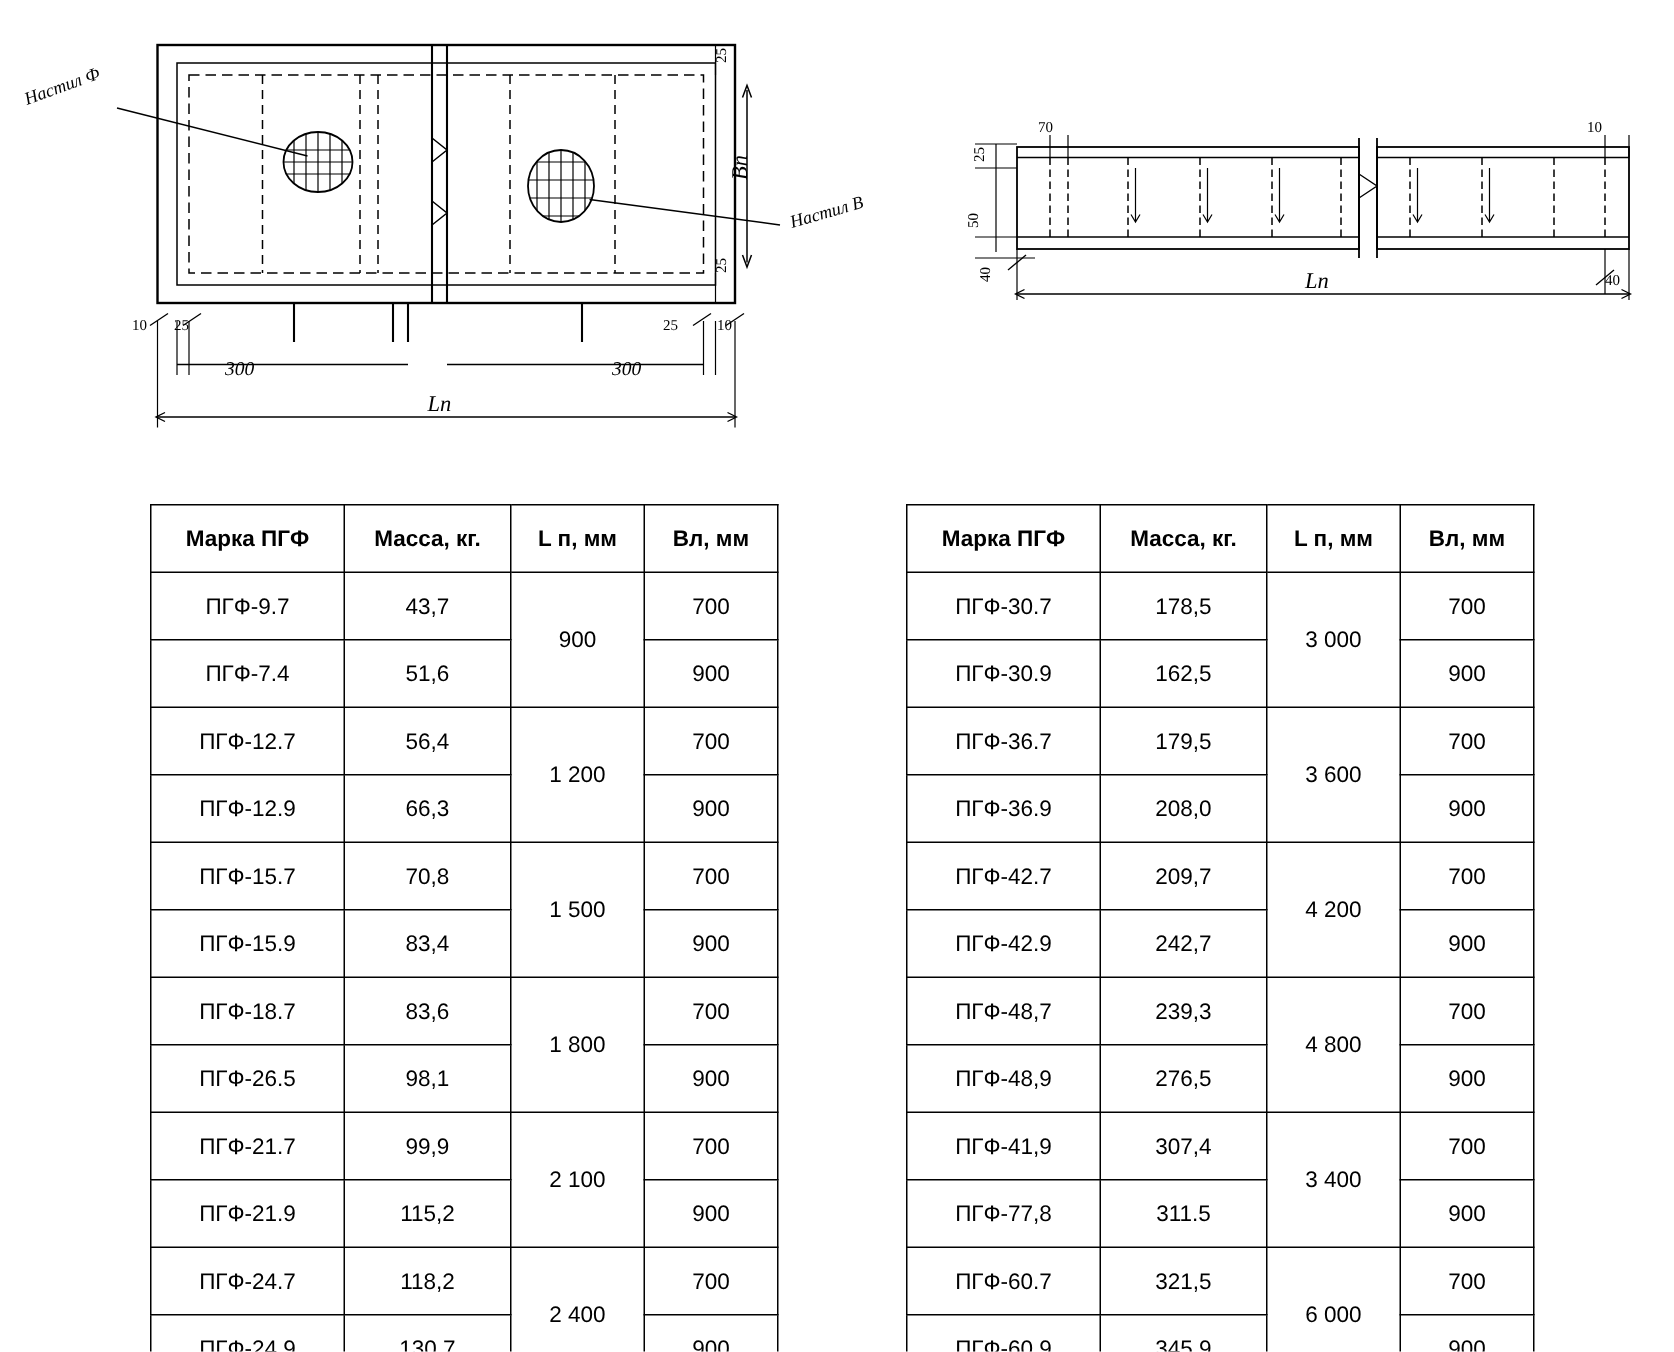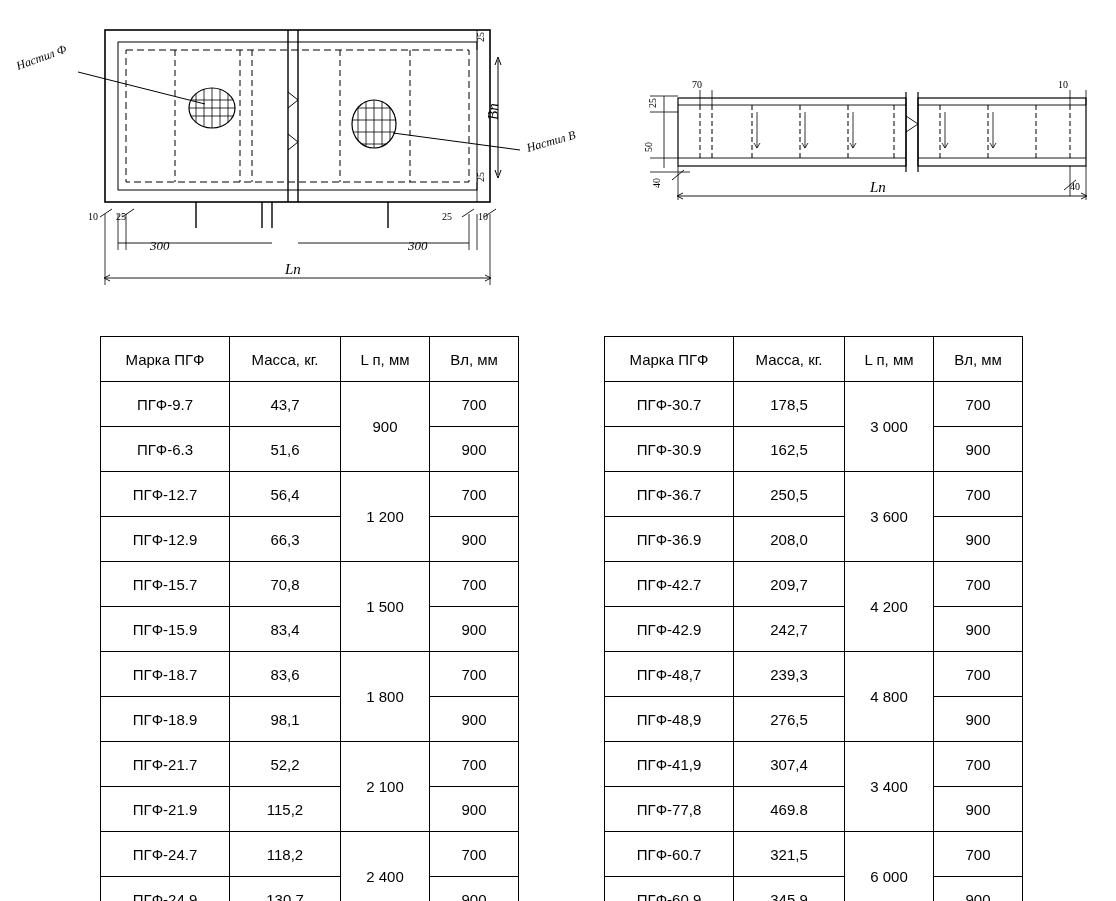--- a/index.html
+++ b/index.html
@@ -21,21 +21,21 @@
   }
   table.spec th, table.spec td{
     border:1px solid #000;
     text-align:center;
     vertical-align:middle;
     padding:0;
     height:44px;
     font-weight:normal;
     white-space:nowrap;
   }
-  table.spec th{font-weight:normal;}
+  table.spec th{font-weight:bold;}
   .c-mark{width:128px;}
   .c-mass{width:110px;}
   .c-lp{width:88px;}
   .c-vl{width:88px;}
 
   #table-left{left:100px;top:0;}
   #table-right{left:604px;top:0;}
   svg text{font-family:"Liberation Serif", serif;}
 </style>
 </head>
@@ -222,21 +222,21 @@
       </tr>
     </thead>
     <tbody>
         <tr>
           <td class="c-mark">ПГФ-9.7</td>
           <td class="c-mass">43,7</td>
           <td class="c-lp" rowspan="2">900</td>
           <td class="c-vl">700</td>
         </tr>
         <tr>
-          <td class="c-mark">ПГФ-6.3</td>
+          <td class="c-mark">ПГФ-7.4</td>
           <td class="c-mass">51,6</td>
           <td class="c-vl">900</td>
         </tr>
         <tr>
           <td class="c-mark">ПГФ-12.7</td>
           <td class="c-mass">56,4</td>
           <td class="c-lp" rowspan="2">1 200</td>
           <td class="c-vl">700</td>
         </tr>
         <tr>
@@ -255,27 +255,27 @@
           <td class="c-mass">83,4</td>
           <td class="c-vl">900</td>
         </tr>
         <tr>
           <td class="c-mark">ПГФ-18.7</td>
           <td class="c-mass">83,6</td>
           <td class="c-lp" rowspan="2">1 800</td>
           <td class="c-vl">700</td>
         </tr>
         <tr>
-          <td class="c-mark">ПГФ-18.9</td>
+          <td class="c-mark">ПГФ-26.5</td>
           <td class="c-mass">98,1</td>
           <td class="c-vl">900</td>
         </tr>
         <tr>
           <td class="c-mark">ПГФ-21.7</td>
-          <td class="c-mass">52,2</td>
+          <td class="c-mass">99,9</td>
           <td class="c-lp" rowspan="2">2 100</td>
           <td class="c-vl">700</td>
         </tr>
         <tr>
           <td class="c-mark">ПГФ-21.9</td>
           <td class="c-mass">115,2</td>
           <td class="c-vl">900</td>
         </tr>
         <tr>
           <td class="c-mark">ПГФ-24.7</td>
@@ -307,21 +307,21 @@
           <td class="c-lp" rowspan="2">3 000</td>
           <td class="c-vl">700</td>
         </tr>
         <tr>
           <td class="c-mark">ПГФ-30.9</td>
           <td class="c-mass">162,5</td>
           <td class="c-vl">900</td>
         </tr>
         <tr>
           <td class="c-mark">ПГФ-36.7</td>
-          <td class="c-mass">250,5</td>
+          <td class="c-mass">179,5</td>
           <td class="c-lp" rowspan="2">3 600</td>
           <td class="c-vl">700</td>
         </tr>
         <tr>
           <td class="c-mark">ПГФ-36.9</td>
           <td class="c-mass">208,0</td>
           <td class="c-vl">900</td>
         </tr>
         <tr>
           <td class="c-mark">ПГФ-42.7</td>
@@ -346,21 +346,21 @@
           <td class="c-vl">900</td>
         </tr>
         <tr>
           <td class="c-mark">ПГФ-41,9</td>
           <td class="c-mass">307,4</td>
           <td class="c-lp" rowspan="2">3 400</td>
           <td class="c-vl">700</td>
         </tr>
         <tr>
           <td class="c-mark">ПГФ-77,8</td>
-          <td class="c-mass">469.8</td>
+          <td class="c-mass">311.5</td>
           <td class="c-vl">900</td>
         </tr>
         <tr>
           <td class="c-mark">ПГФ-60.7</td>
           <td class="c-mass">321,5</td>
           <td class="c-lp" rowspan="2">6 000</td>
           <td class="c-vl">700</td>
         </tr>
         <tr>
           <td class="c-mark">ПГФ-60.9</td>

